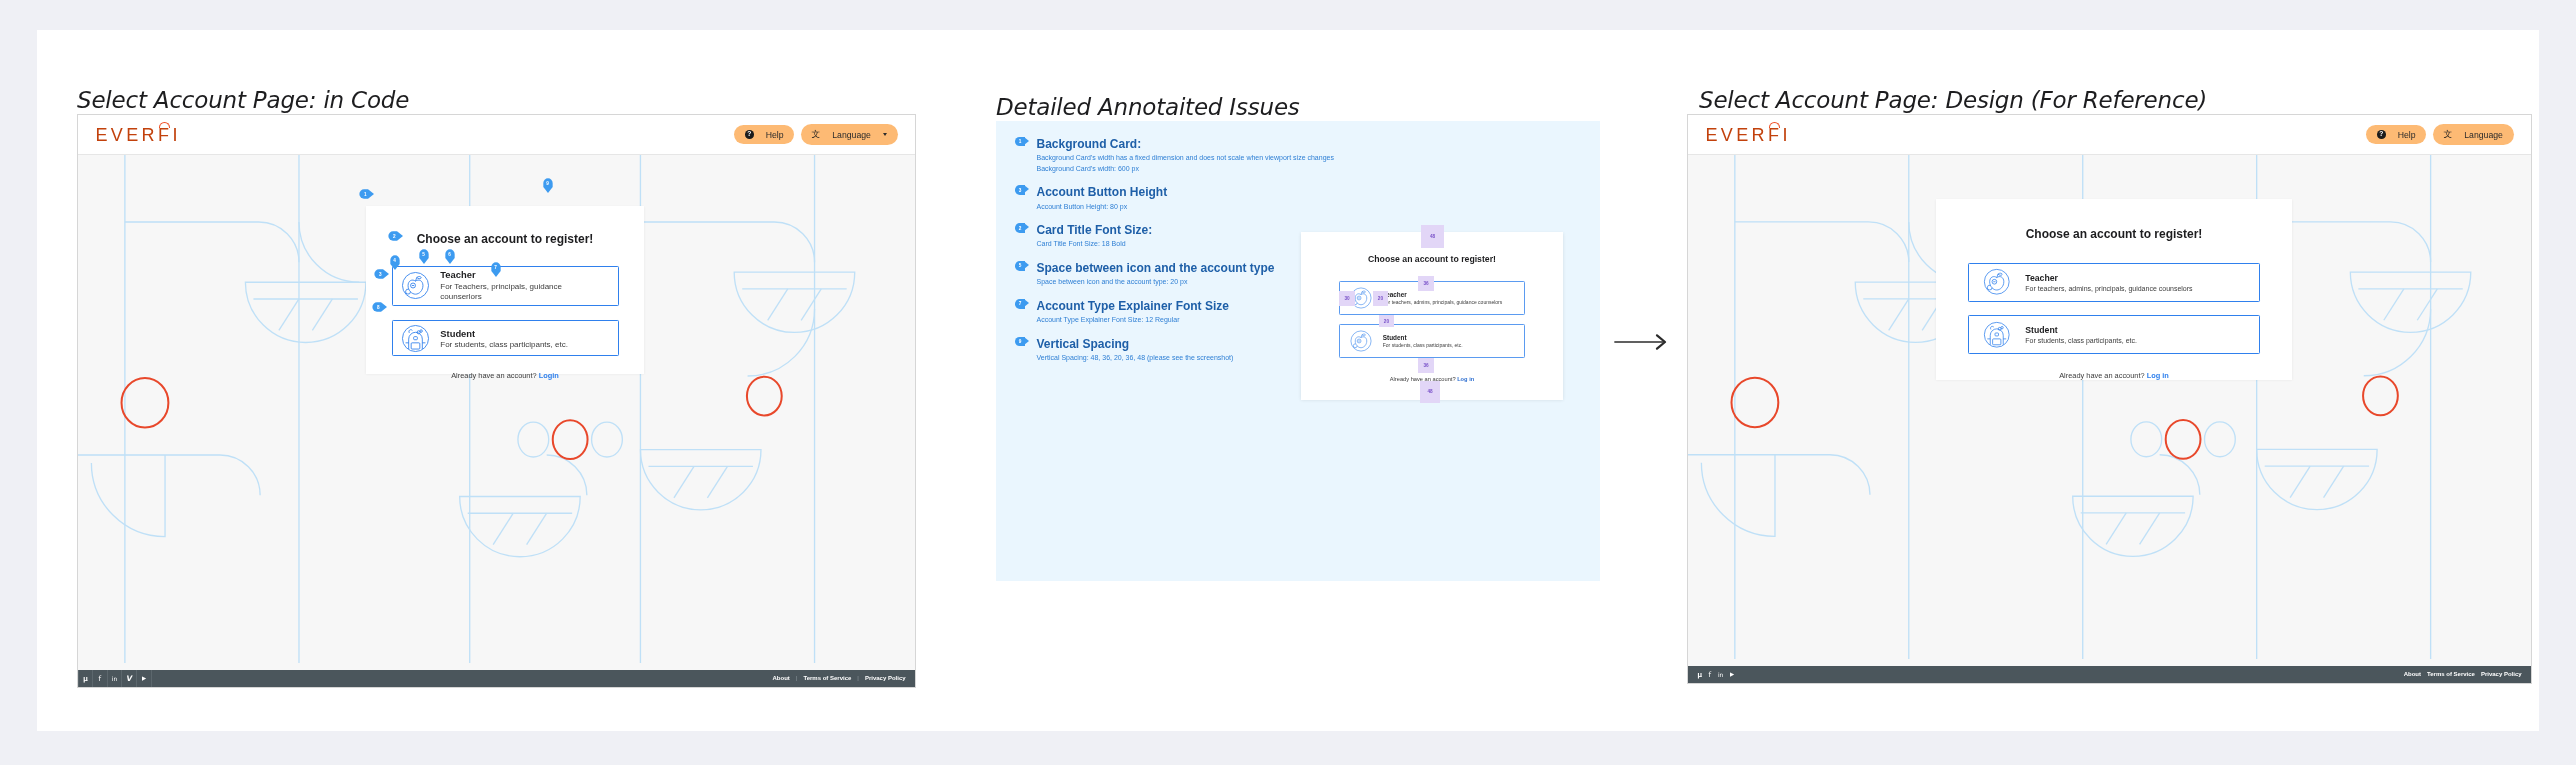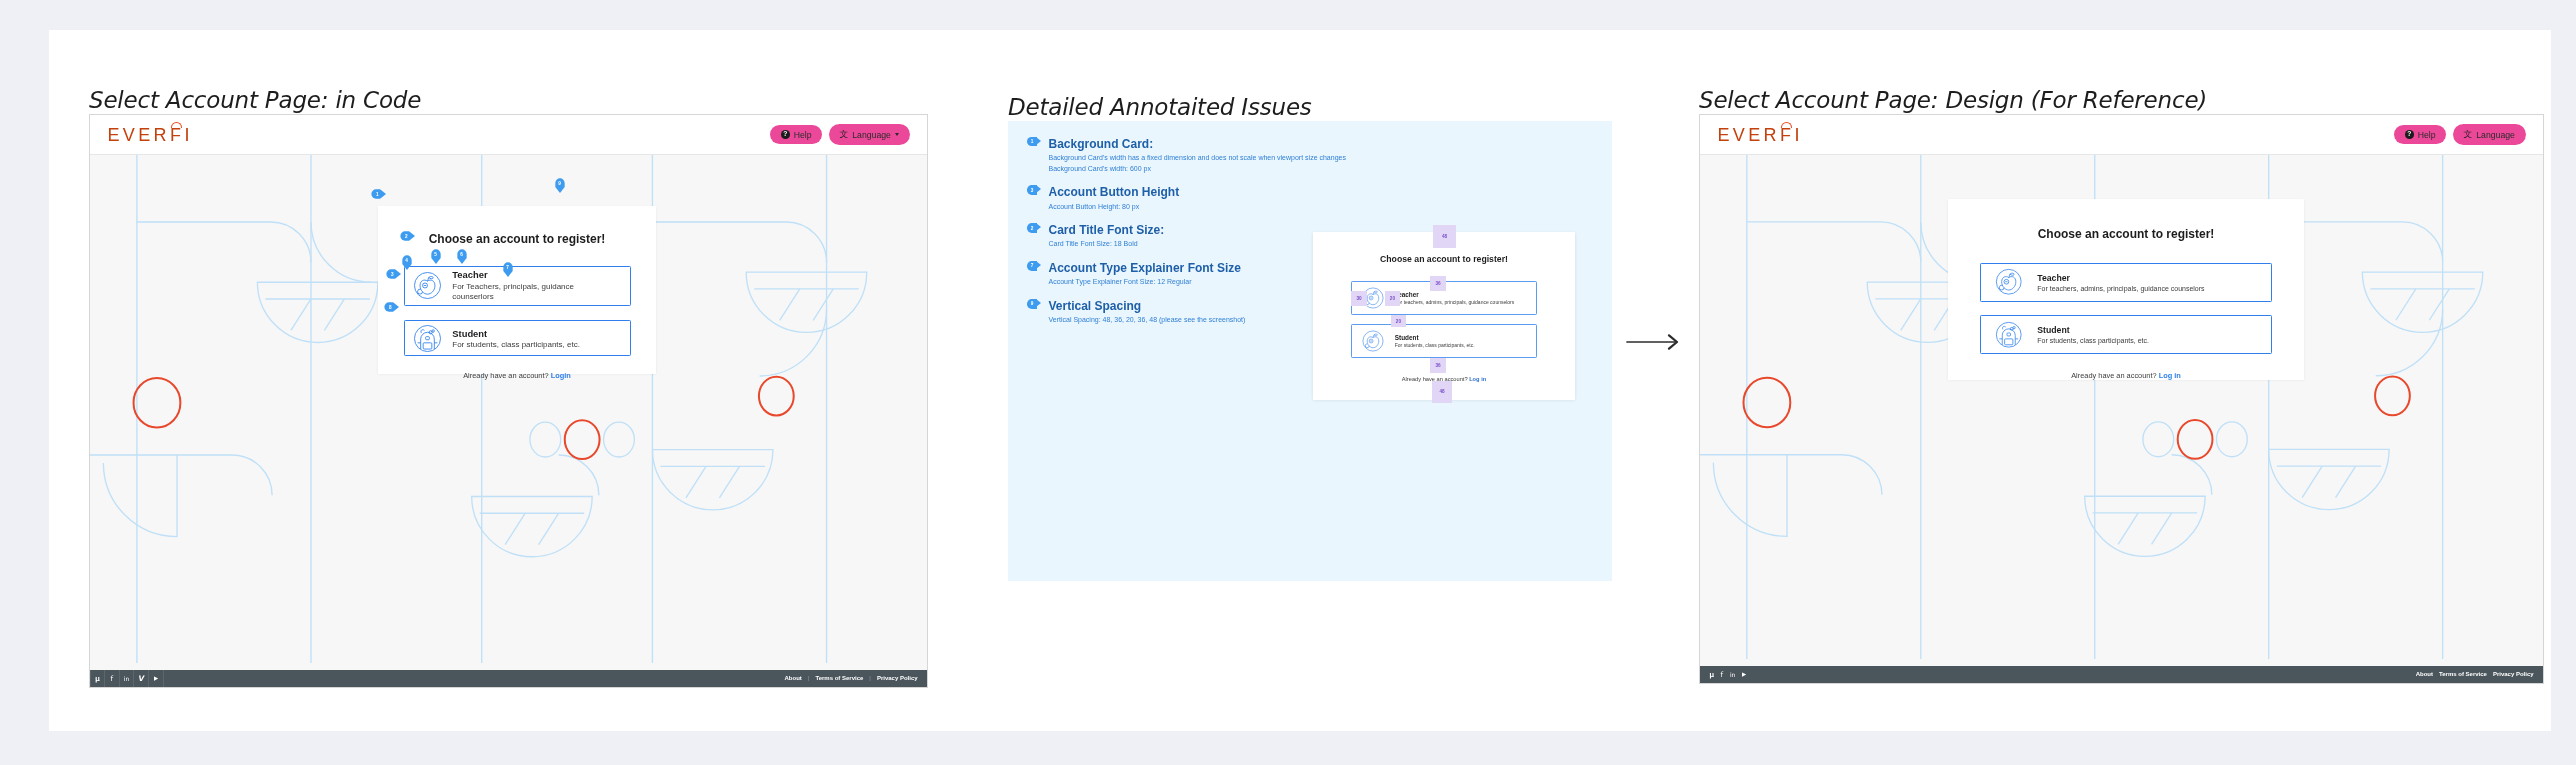--- a/index.html
+++ b/index.html
@@ -13,21 +13,20 @@
   }
 
   
   .sheet {
     position: absolute;
     left: 37px;
     top: 30px;
     width: 2502px;
     height: 701px;
     background: #ffffff;
-    margin-left: 12px;
   }
 
   
   .panel { position: absolute; }
 
   .panel-title {
     font-family: "DejaVu Sans", sans-serif;
     font-style: italic;
     font-size: 23px;
     color: #1d1d1f;
@@ -73,22 +72,22 @@
     position: absolute;
     left: 0.7px; top: -3.4px;
     width: 11.4px; height: 6px;
     border: 1.7px solid #f04e23;
     border-bottom: none;
     border-radius: 8px 8px 0 0;
   }
 
   .hdr-btns { display: flex; gap: 6.7px; align-items: center; }
   .hdr-btn {
-    display: flex; align-items: center; gap: 4px;
-    background: #ec4899;
+    display: flex; align-items: center; gap: 12px;
+    background: #fdba74;
     border-radius: 13.4px;
     padding: 4.7px 10.7px;
     font-size: 8.7px;
     color: #2b2b2b;
     white-space: nowrap;
   }
   .ic-help {
     width: 8.7px; height: 8.7px; border-radius: 50%;
     background: #1c1c1c; color: #fff;
     font-size: 6.7px; font-weight: bold;
@@ -467,20 +466,30 @@
               <div class="pin-body">2</div>
               <div class="pin-tip"></div>
             </div>
           <div class="annot-txt">
             <div class="annot-head">Card Title Font Size:</div>
             <div class="annot-body" style="white-space:pre-line;">Card Title Font Size: 18 Bold</div>
           </div>
         </div>
 
 
+        <div class="annot-item">
+          <div class="pin">
+              <div class="pin-body">5</div>
+              <div class="pin-tip"></div>
+            </div>
+          <div class="annot-txt">
+            <div class="annot-head">Space between icon and the account type</div>
+            <div class="annot-body" style="white-space:pre-line;">Space between icon and the account type: 20 px</div>
+          </div>
+        </div>
 
 
         <div class="annot-item">
           <div class="pin">
               <div class="pin-body">7</div>
               <div class="pin-tip"></div>
             </div>
           <div class="annot-txt">
             <div class="annot-head">Account Type Explainer Font Size</div>
             <div class="annot-body" style="white-space:pre-line;">Account Type Explainer Font Size: 12 Regular</div>
@@ -563,21 +572,21 @@
     <div class="arrow" style="left:704px; top:302px;">
       <svg width="60" height="20" viewBox="0 0 90 30">
         <line x1="2" y1="15" x2="76" y2="15" stroke="#2b2b2b" stroke-width="2.6"></line>
         <polyline points="66,5 78,15 66,25" fill="none" stroke="#2b2b2b" stroke-width="3.4" stroke-linecap="round" stroke-linejoin="round"></polyline>
       </svg>
     </div>
   </div>
 
   <div class="panel" style="left:1610px; top:0px;">
 
-    <div class="panel-title" style="position:absolute; left:40px; top:57px;">Select Account Page:  Design (For Reference)</div>
+    <div class="panel-title" style="position:absolute; left:52px; top:57px;">Select Account Page:  Design (For Reference)</div>
 
     <div class="mock" style="left:40px; top:84px; width:845px; height:570px;">
 
       <div class="mock-header">
         <div class="logo">
           <span>EVER</span>
             <span class="logo-f"><span class="logo-arc"></span><span>F</span></span>
             <span>I</span>
         </div>
         <div class="hdr-btns">

